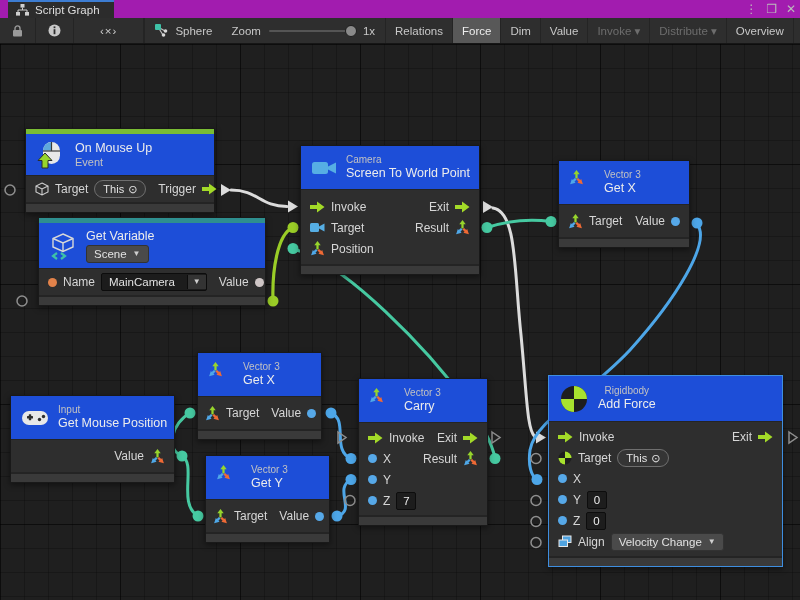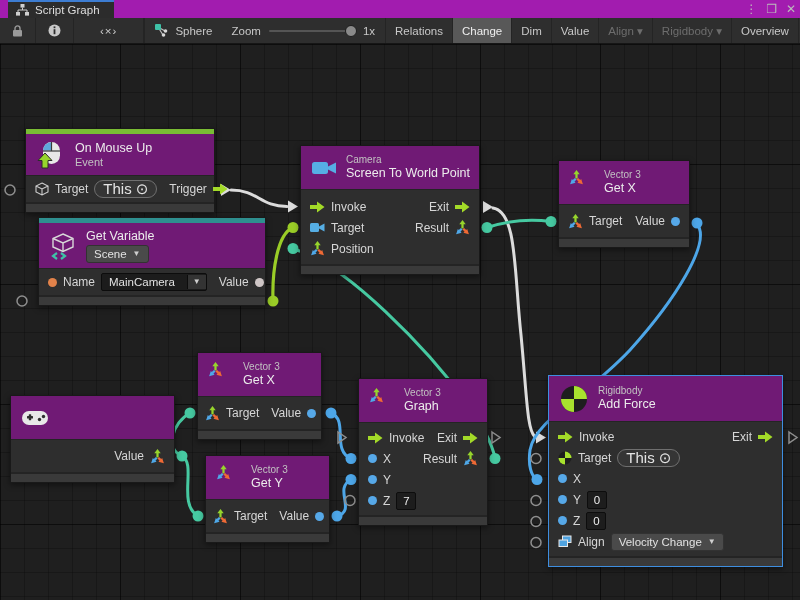--- a/index.html
+++ b/index.html
@@ -41,37 +41,37 @@
     background-size:120px 120px,120px 120px,24px 24px,24px 24px;}
 
   #wires{position:absolute;left:0;top:0;width:800px;height:600px;z-index:1;pointer-events:none;}
   #wires path,#wires circle,#wires polygon{pointer-events:auto;}
 
   
   .node{position:absolute;z-index:2;background:#2e2e2e;border:1px solid #191919;
         box-shadow:0 2px 6px rgba(0,0,0,.45);box-sizing:border-box;}
   .node.selected{border:1.5px solid #3e8ee0;}
   .accentbar{height:5px;}
-  .hdr{display:flex;align-items:center;gap:9px;background:#701a75;border-bottom:1px solid #242424;
+  .hdr{display:flex;align-items:center;gap:9px;background:#1d4ed8;border-bottom:1px solid #242424;
        padding:0 10px;box-sizing:border-box;}
   .hdr .tcol{display:flex;flex-direction:column;justify-content:center;gap:1px;min-width:0;}
   .cat{font-size:10px;color:#c2c2c2;line-height:11px;}
   .title{font-size:12.5px;color:#ececec;line-height:15px;white-space:nowrap;}
   .body{padding:4px 0;}
   .row{display:flex;align-items:center;gap:6px;padding:0 9px;font-size:12px;color:#d6d6d6;}
   .row .sp{flex:1;}
   .ftr{height:8px;background:#3a3a3a;border-top:2px solid #242424;}
 
   .dot{width:9px;height:9px;border-radius:50%;flex:0 0 auto;}
   .dot.blue{background:#56a8e8;}
   .dot.orange{background:#e2824a;}
   .dot.gray{background:#cfc6c6;}
 
   .pill{display:inline-flex;align-items:center;gap:4px;border:1px solid #6f6f6f;border-radius:9px;
-        background:#353535;padding:1px 8px;font-size:15px;color:#e4e4e4;line-height:14px;}
+        background:#353535;padding:1px 8px;font-size:11px;color:#e4e4e4;line-height:14px;}
   .field{display:inline-flex;align-items:center;justify-content:center;min-width:10px;padding:0 4px;
          height:16px;background:#1d1d1d;border:1px solid #0d0d0d;border-radius:2px;
          font-size:11.5px;color:#eee;}
   .drop{display:inline-flex;align-items:center;gap:6px;background:#4a4a4a;border:1px solid #323232;
         border-radius:3px;padding:1px 7px;font-size:11.5px;color:#e2e2e2;line-height:14px;}
   .drop .caret{font-size:8px;color:#cfcfcf;}
   .drop.dark{background:#1c1c1c;border:1px solid #0c0c0c;border-radius:2px;padding:1px 0 1px 7px;}
   .drop.dark .caretbox{background:#333;border-left:1px solid #0c0c0c;align-self:stretch;
         display:flex;align-items:center;padding:0 5px;margin-left:6px;}
   .icn{display:inline-flex;flex:0 0 auto;}
@@ -133,25 +133,25 @@
     </div>
     <div class="tb-flex" style="border-right:none;"></div>
     <div id="zoomslider" style="border-right:1px solid #242424;">
       <span>Zoom</span>
       <span class="track">
           <span class="handle"></span>
         </span>
       <span>1x</span>
     </div>
     <div class="tb-btn">Relations</div>
-    <div class="tb-btn active">Change</div>
+    <div class="tb-btn active">Force</div>
     <div class="tb-btn">Dim</div>
     <div class="tb-btn">Value</div>
-    <div class="tb-btn disabled">Align ▾</div>
-    <div class="tb-btn disabled">Rigidbody ▾</div>
+    <div class="tb-btn disabled">Invoke ▾</div>
+    <div class="tb-btn disabled">Distribute ▾</div>
     <div class="tb-btn">Overview</div>
     <div class="tb-btn" style="border-right:none;">Full Screen</div>
   </div>
 
   <div id="canvas"></div>
 
   <svg id="wires" width="800" height="600" viewBox="0 0 800 600" fill="none">
 
     <polygon points="221,184 231,190 221,196" fill="#dcdcdc"></polygon>
     <path d="M231,190 C258,190 260,206.5 287,206.5" stroke="#dcdcdc" stroke-width="3" stroke-linecap="round"></path>
@@ -391,20 +391,24 @@
     <div class="hdr" style="height:44px;">
       <span class="icn">
         <svg width="28" height="20" viewBox="0 0 28 20">
             <rect x="1" y="3" width="26" height="14" rx="7" fill="#e8e8e8"></rect>
             <rect x="6" y="8" width="6" height="2.4" rx="0.5" fill="#2e2e2e"></rect>
             <rect x="7.8" y="6.2" width="2.4" height="6" rx="0.5" fill="#2e2e2e"></rect>
             <circle cx="18.5" cy="11.5" r="1.7" fill="#2e2e2e"></circle>
             <circle cx="22.5" cy="8.5" r="1.7" fill="#2e2e2e"></circle>
           </svg>
       </span>
+      <span class="tcol">
+        <span class="cat">Input</span>
+        <span class="title">Get Mouse Position</span>
+      </span>
     </div>
     <div class="body" style="padding:3px 0;">
       <div class="row" style="height:26px;">
         <span class="sp"></span>
         <span>Value</span>
         <span class="icn v3i">
             <svg class="v3i" viewBox="0 0 16 16" width="15" height="15">
               <path d="M8 9 V4" stroke="#97d52c" stroke-width="2.4" fill="none"></path>
               <path d="M8 0 L11.4 4.6 H4.6 Z" fill="#97d52c"></path>
               <path d="M7.2 9.3 L4.6 11.9" stroke="#4fa8e8" stroke-width="2.4" fill="none"></path>
@@ -501,21 +505,21 @@
             <path d="M8 9 V4" stroke="#97d52c" stroke-width="2.4" fill="none"></path>
             <path d="M8 0 L11.4 4.6 H4.6 Z" fill="#97d52c"></path>
             <path d="M7.2 9.3 L4.6 11.9" stroke="#4fa8e8" stroke-width="2.4" fill="none"></path>
             <path d="M1.2 15.2 L7 13.7 3 9.6 Z" fill="#4fa8e8"></path>
             <path d="M8.8 9.3 L11.4 11.9" stroke="#f06a35" stroke-width="2.4" fill="none"></path>
             <path d="M14.8 15.2 L9 13.7 13 9.6 Z" fill="#f06a35"></path>
           </svg>
         </span>
       <span class="tcol">
         <span class="cat">Vector 3</span>
-        <span class="title">Graph</span>
+        <span class="title">Carry</span>
       </span>
     </div>
     <div class="body" style="padding:4px 0;">
       <div class="row" style="height:21px;">
         <span class="icn arri">
             <svg class="arri" viewBox="0 0 15 12" width="15" height="12">
               <path d="M0 4 h7 V0.5 L14.5 6 7 11.5 V8 H0 Z" fill="#a3da28"></path>
             </svg>
           </span>
         <span>Invoke</span>
@@ -550,21 +554,21 @@
       <div class="row" style="height:21px;">
         <span class="dot blue"></span>
         <span>Z</span>
         <span class="field">7</span>
       </div>
     </div>
     <div class="ftr"></div>
   </div>
 
   <div class="node selected" style="left:548px;top:375px;width:235px;">
-    <div class="hdr" style="height:46px;">
+    <div class="hdr" style="height:46px;text-align:center;">
       <span class="icn">
         <svg width="30" height="30" viewBox="0 0 30 30">
             <circle cx="15" cy="15" r="13" fill="#1e1e1e"></circle>
             <path d="M15 2 A13 13 0 0 1 28 15 L15 15 Z" fill="#a8e22e"></path>
             <path d="M15 28 A13 13 0 0 1 2 15 L15 15 Z" fill="#a8e22e"></path>
           </svg>
       </span>
       <span class="tcol">
         <span class="cat">Rigidbody</span>
         <span class="title">Add Force</span>

